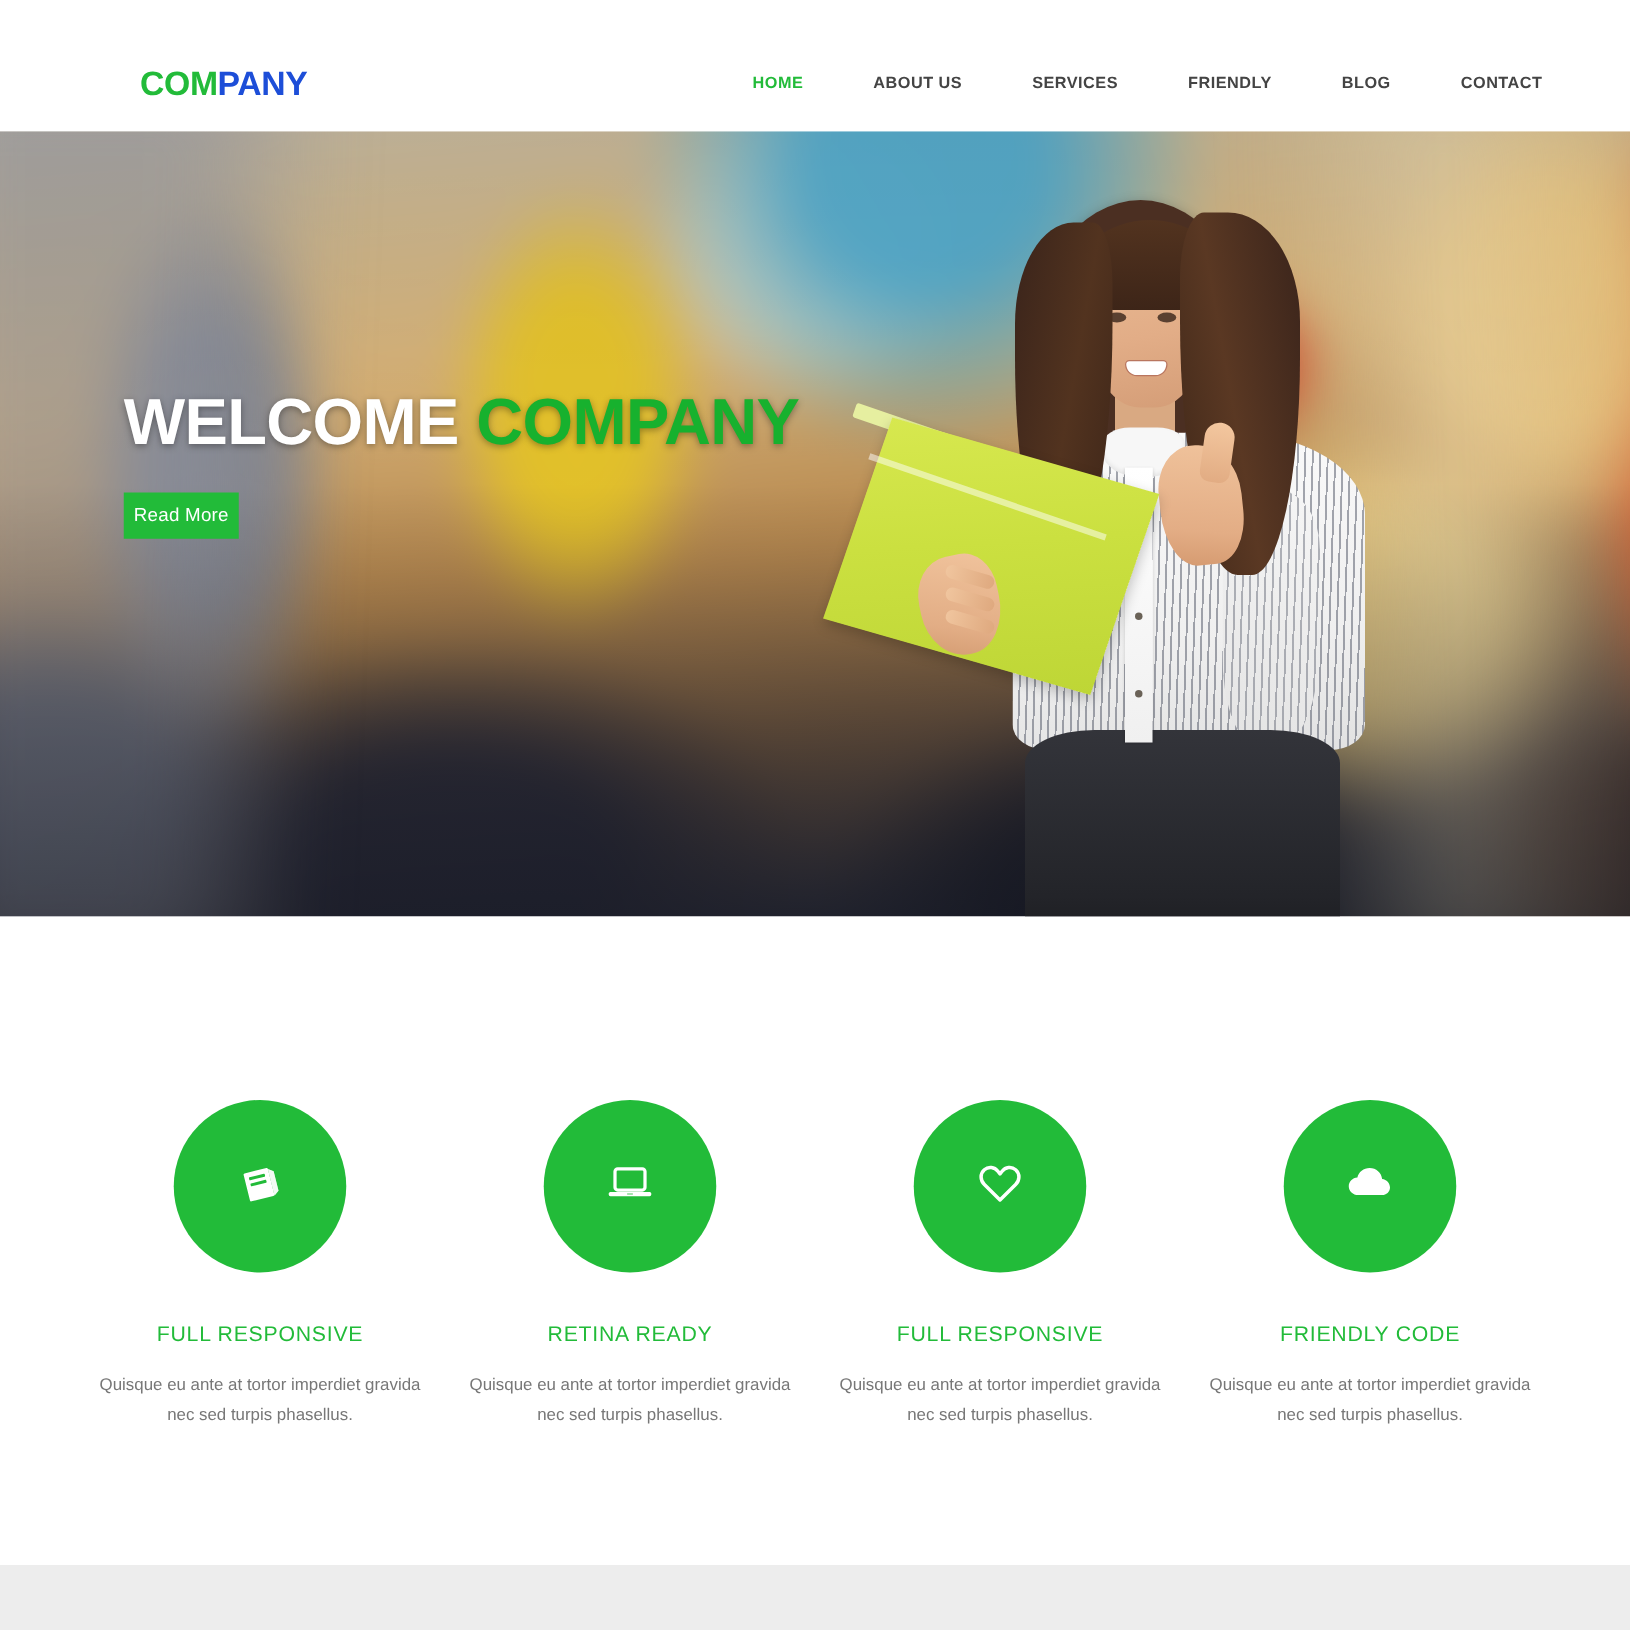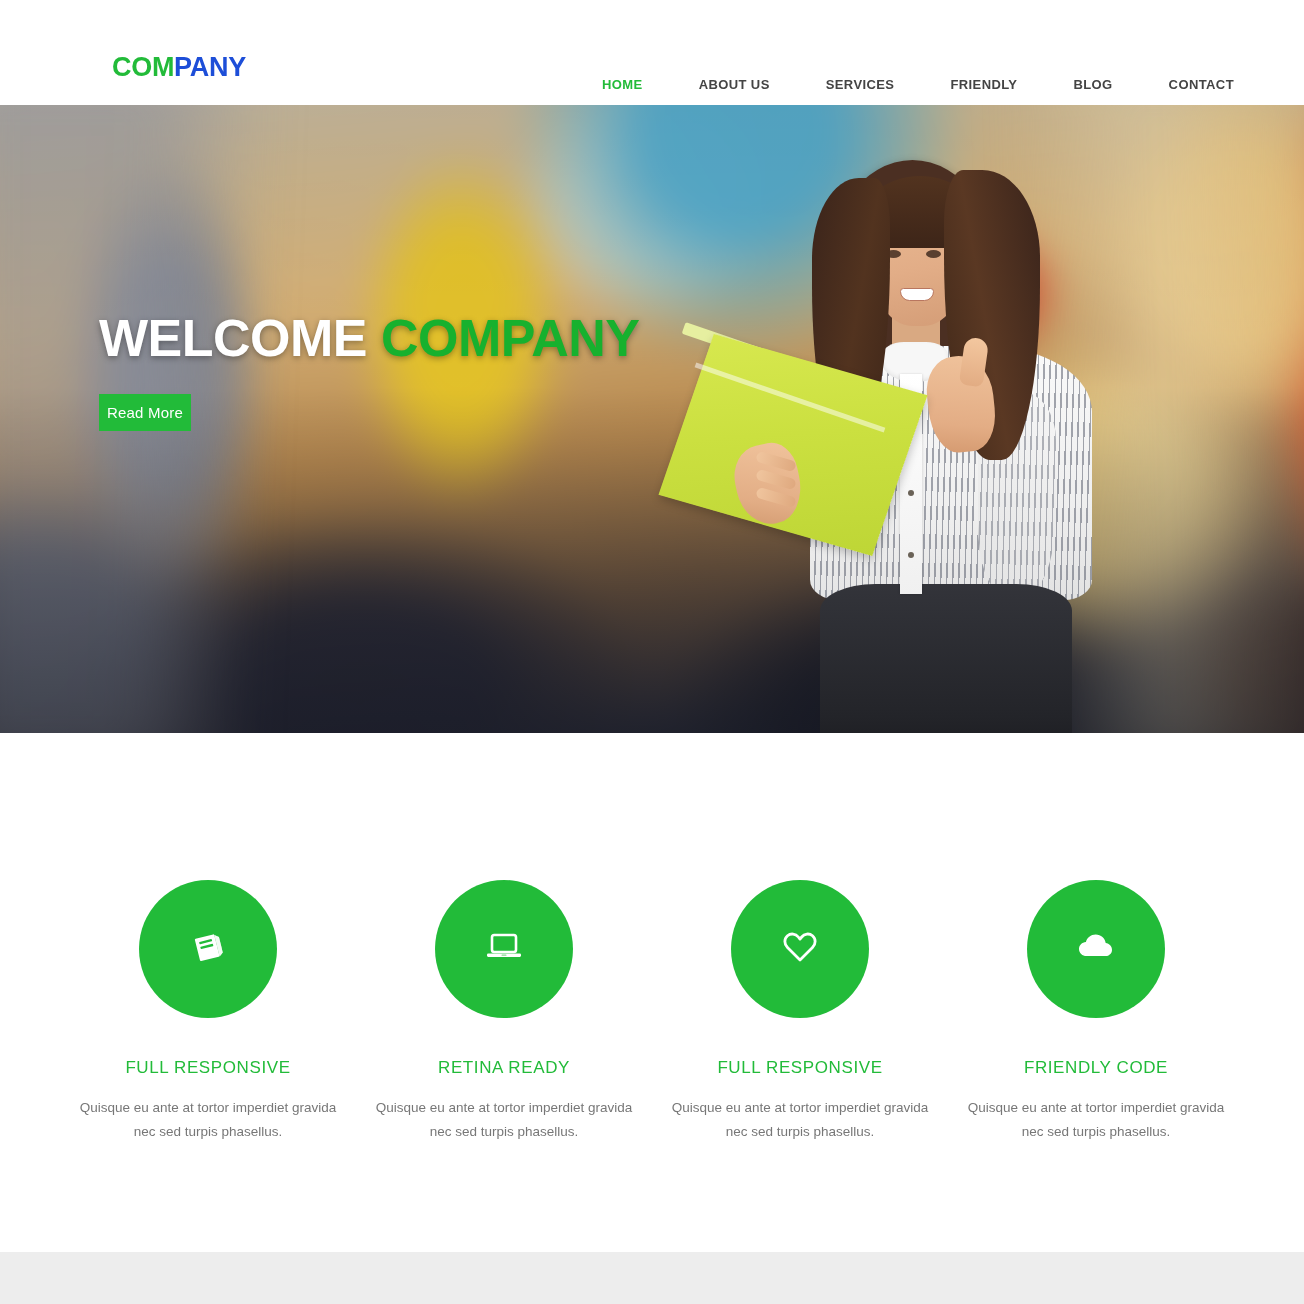--- a/index.html
+++ b/index.html
@@ -31,21 +31,20 @@
   }
   .logo .g { color: #22bb39; }
   .logo .d { color: #1d4ed8; }
 
   .nav {
     position: absolute;
     right: 70px;
     top: 58px;
     display: flex;
     align-items: center;
-    margin-top: 19px;
   }
   .nav-item {
     font-size: 13px;
     font-weight: bold;
     letter-spacing: 0.4px;
     color: #444444;
     text-decoration: none;
     padding: 0 0;
     margin-left: 56px;
     white-space: nowrap;

